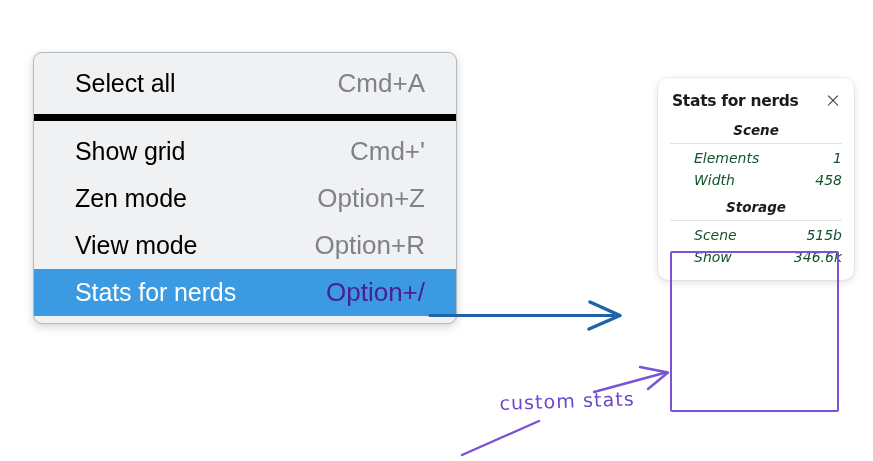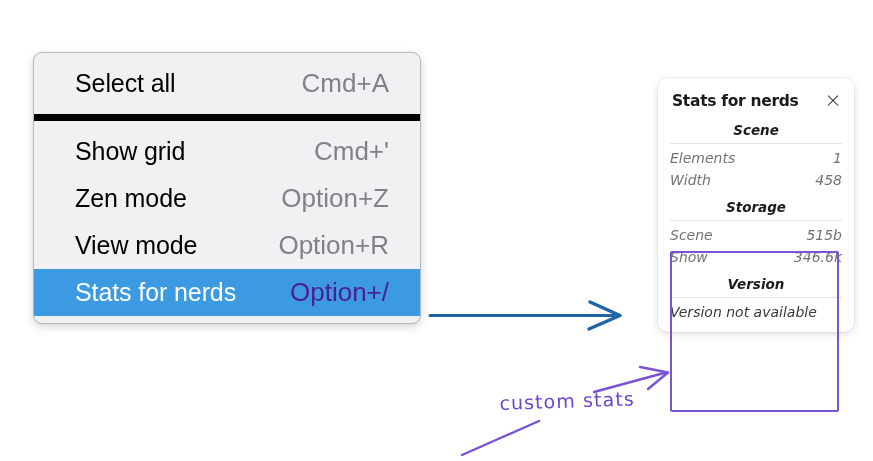--- a/index.html
+++ b/index.html
@@ -15,21 +15,21 @@
     overflow: hidden;
     font-family: "Liberation Sans", sans-serif;
     -webkit-font-smoothing: antialiased;
   }
 
   
   #context-menu {
     position: absolute;
     left: 33px;
     top: 52px;
-    width: 388px;
+    width: 424px;
     background: #f0f1f3;
     border: 1px solid #b6bcc4;
     border-radius: 9px;
     box-shadow: 0 3px 10px rgba(0,0,0,0.16), 0 0 0 0.5px rgba(0,0,0,0.05);
     box-sizing: border-box;
     overflow: hidden;
     padding-top: 7px;
     padding-bottom: 7px;
   }
   .menu-group + .menu-group {
@@ -125,23 +125,24 @@
   .section-rule {
     height: 1px;
     background: #e3e3e6;
     margin: 0 0 3px 0;
   }
   .stat-row {
     display: flex;
     justify-content: space-between;
     align-items: flex-end;
     font-size: 14px;
-    color: #737373;
+    color: #14532d;
     padding: 2.5px 0;
     line-height: 17px;
+    margin-left: 24px;
   }
   .stat-row .k { white-space: nowrap; }
   .stat-row .v { white-space: nowrap; }
   .version-text {
     font-size: 14px;
     color: #3a3a40;
     padding: 3px 0 0 0;
     white-space: nowrap;
   }
 
@@ -237,25 +238,20 @@
     <div class="stat-row">
       <span class="k">Scene</span>
       <span class="v">515b</span>
     </div>
     <div class="stat-row">
       <span class="k">Show</span>
       <span class="v">346.6k</span>
     </div>
   </div>
 
-  <div class="section">
-    <div class="section-title">Version</div>
-    <div class="section-rule"></div>
-    <div class="version-text">Version not available</div>
-  </div>
 
 </div>
 
 <div id="custom-stats-box"></div>
 
 <div id="annotation-layer">
   <svg width="873" height="461" viewBox="0 0 873 461">
 
     <g>
       <path d="M430 315.5 L614 315.5" stroke="#1f63a8" stroke-width="3" fill="none" stroke-linecap="round"></path>

